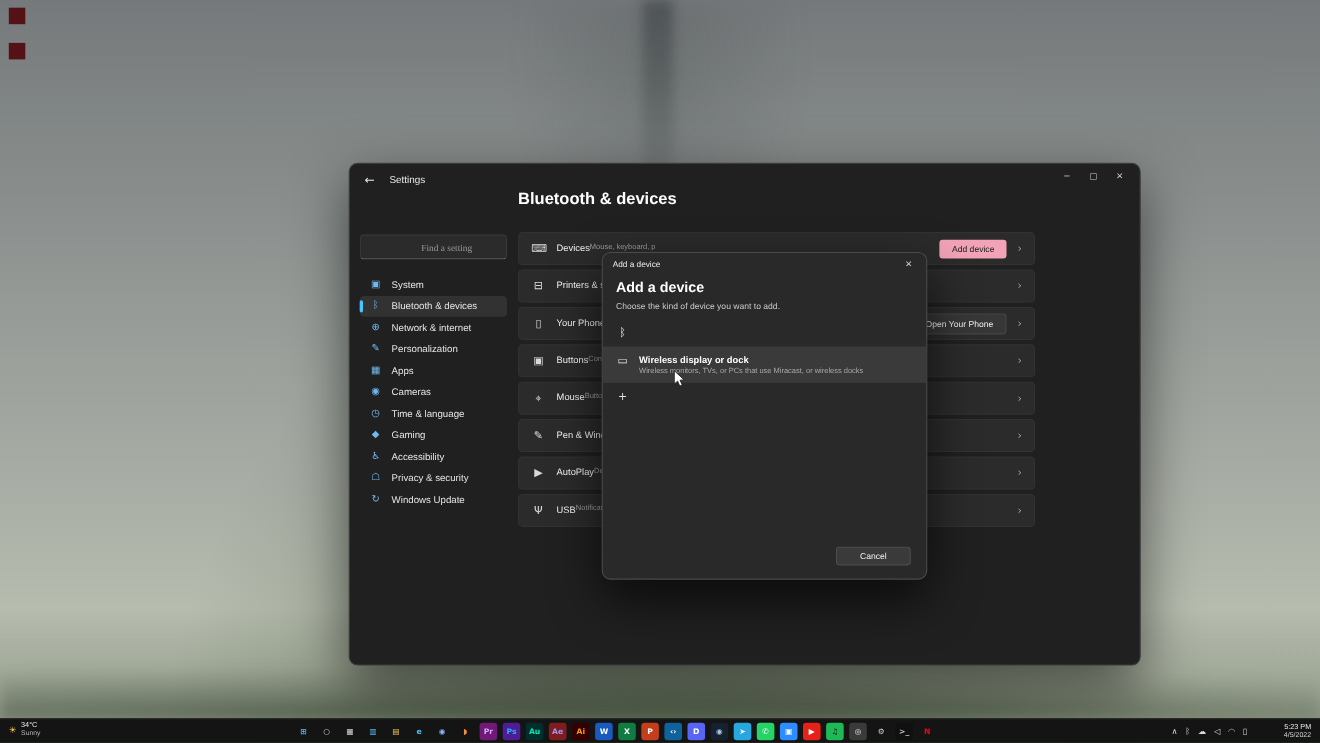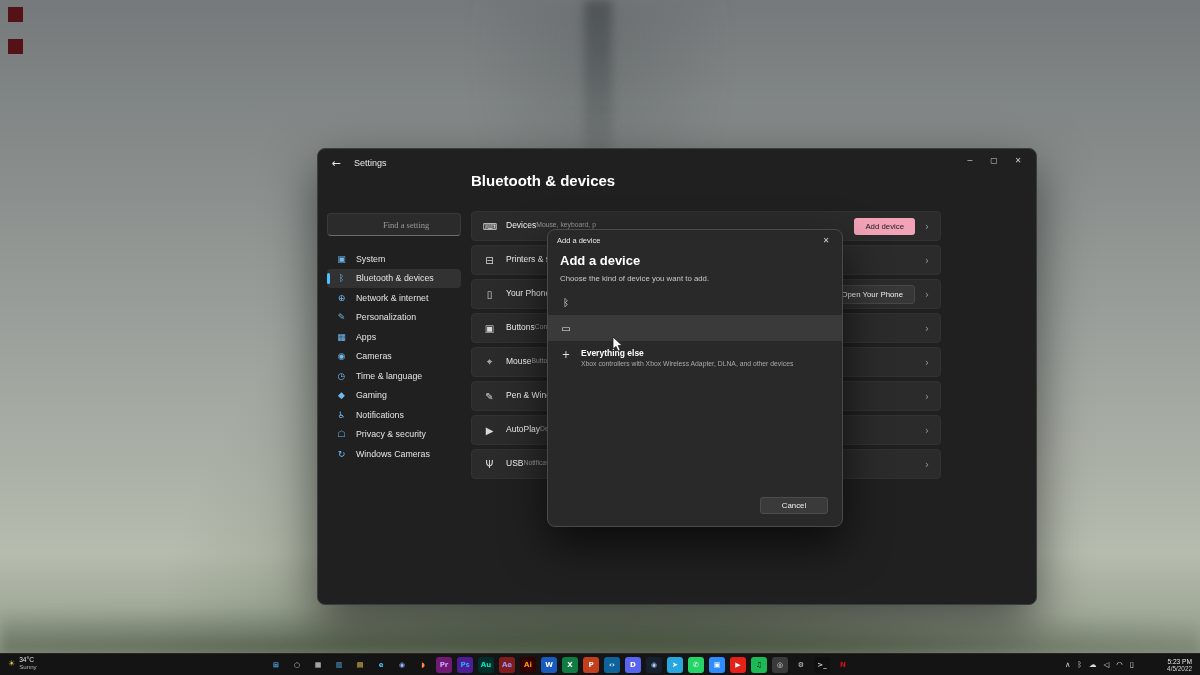--- a/index.html
+++ b/index.html
@@ -161,29 +161,29 @@
         <div class="nav-item">
           <span class="nav-glyph glyph">◷</span>
           <span class="nav-label">Time &amp; language</span>
         </div>
         <div class="nav-item">
           <span class="nav-glyph glyph">◆</span>
           <span class="nav-label">Gaming</span>
         </div>
         <div class="nav-item">
           <span class="nav-glyph glyph">♿</span>
-          <span class="nav-label">Notifications</span>
+          <span class="nav-label">Accessibility</span>
         </div>
         <div class="nav-item">
           <span class="nav-glyph glyph">☖</span>
           <span class="nav-label">Privacy &amp; security</span>
         </div>
         <div class="nav-item">
           <span class="nav-glyph glyph">↻</span>
-          <span class="nav-label">Windows Cameras</span>
+          <span class="nav-label">Windows Update</span>
         </div>
       </div>
     </div>
 
     <div class="page-title">Bluetooth &amp; devices</div>
     <div class="rows">
 
       <div class="row">
         <span class="row-glyph glyph">⌨</span>
         <div class="row-text">
@@ -276,27 +276,27 @@
     </div>
     <div class="dlg-heading">Add a device</div>
     <div class="dlg-sub">Choose the kind of device you want to add.</div>
 
     <div class="opts">
       <div class="opt">
         <span class="opt-glyph glyph">ᛒ</span>
       </div>
       <div class="opt hl">
         <span class="opt-glyph glyph">▭</span>
+        <div>
+          <div class="opt-title">Wireless display or dock</div>
+          <div class="opt-desc">Wireless monitors, TVs, or PCs that use Miracast, or wireless docks</div>
+        </div>
       </div>
       <div class="opt">
         <span class="opt-glyph glyph">+</span>
-        <div>
-          <div class="opt-title">Everything else</div>
-          <div class="opt-desc">Xbox controllers with Xbox Wireless Adapter, DLNA, and other devices</div>
-        </div>
       </div>
     </div>
 
     <svg class="cursor" width="11" height="16" viewBox="0 0 11 16">
       <path d="M1,1 L1,13 L4,10.5 L6,15 L8.2,14 L6.2,9.6 L10,9.4 Z" fill="#ffffff" stroke="#222222" stroke-width="0.8"></path>
     </svg>
 
     <button class="cancel-btn">Cancel</button>
   </div>
 

